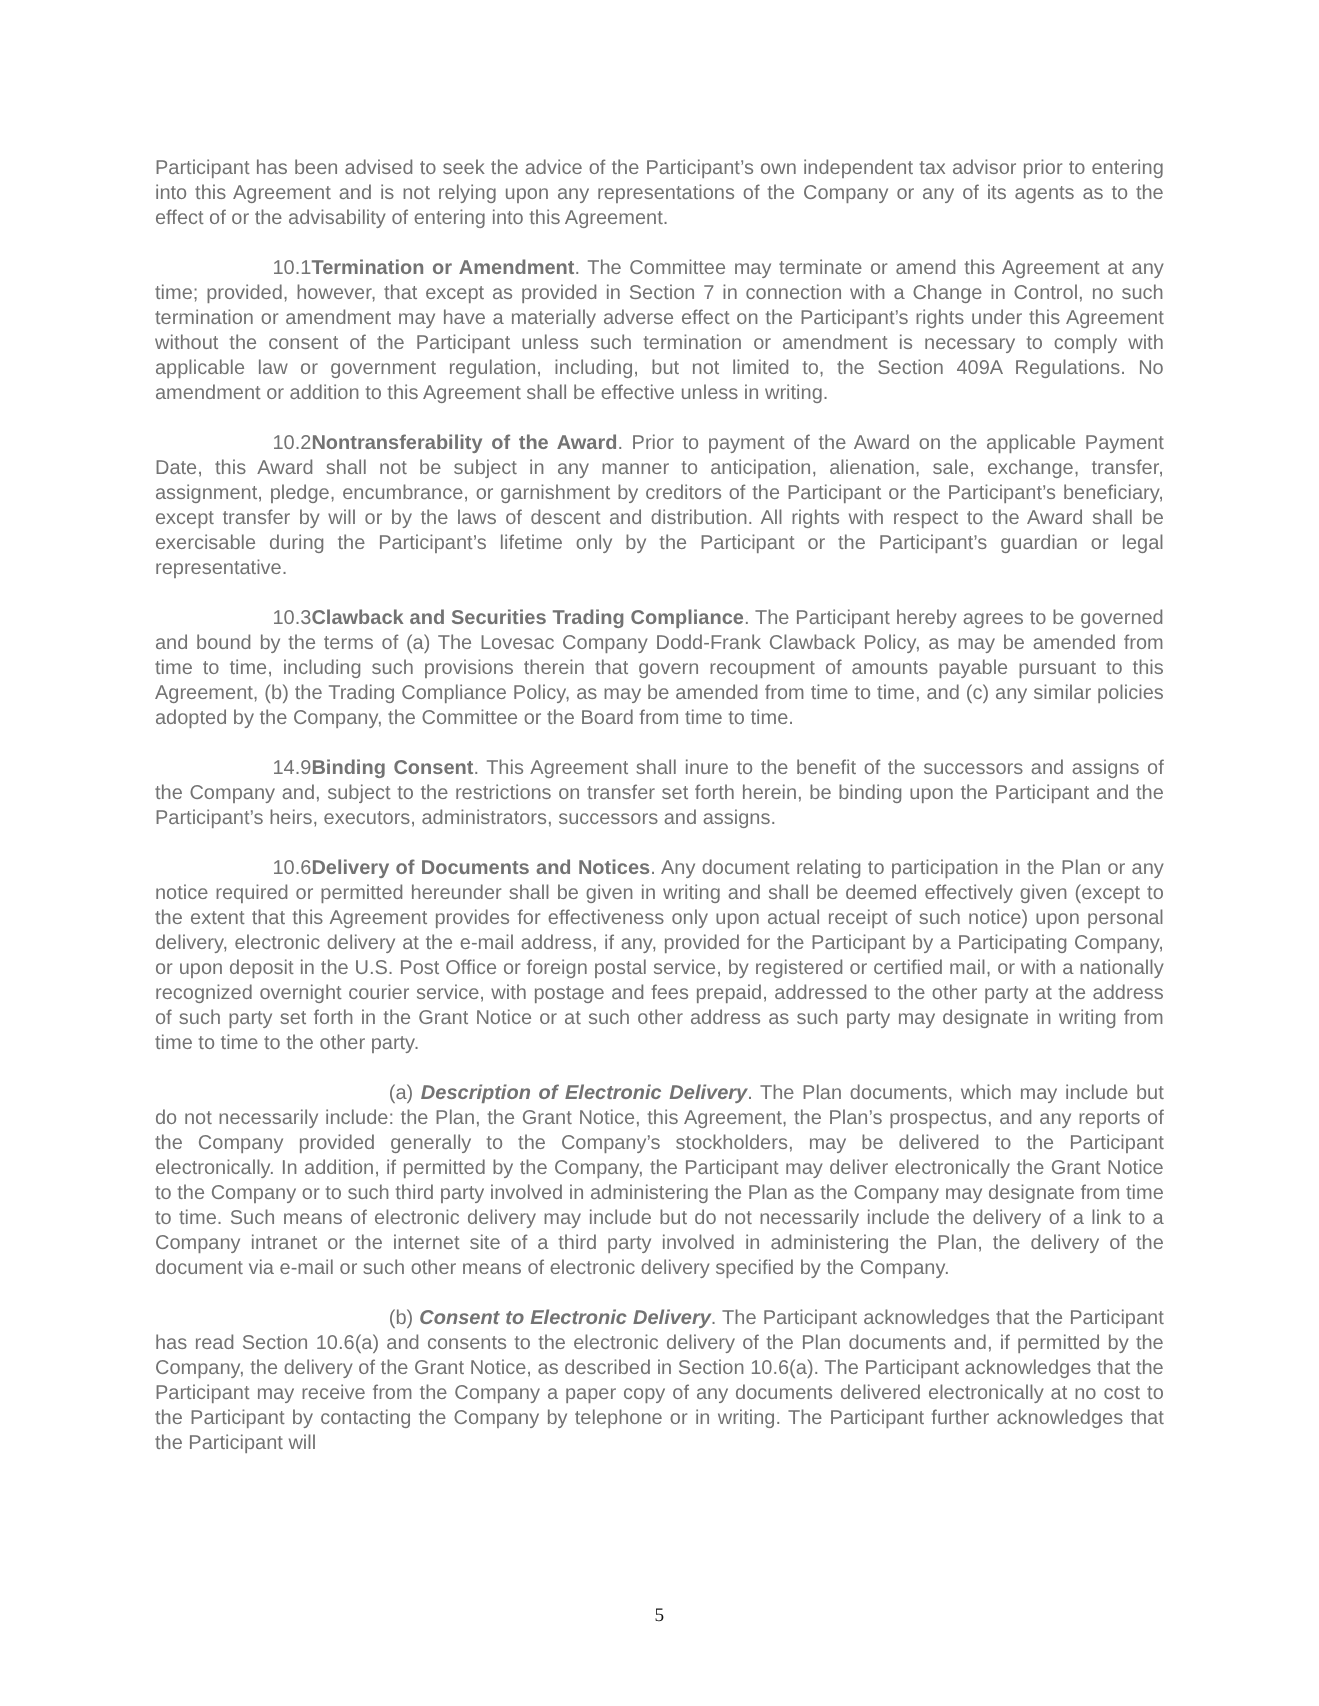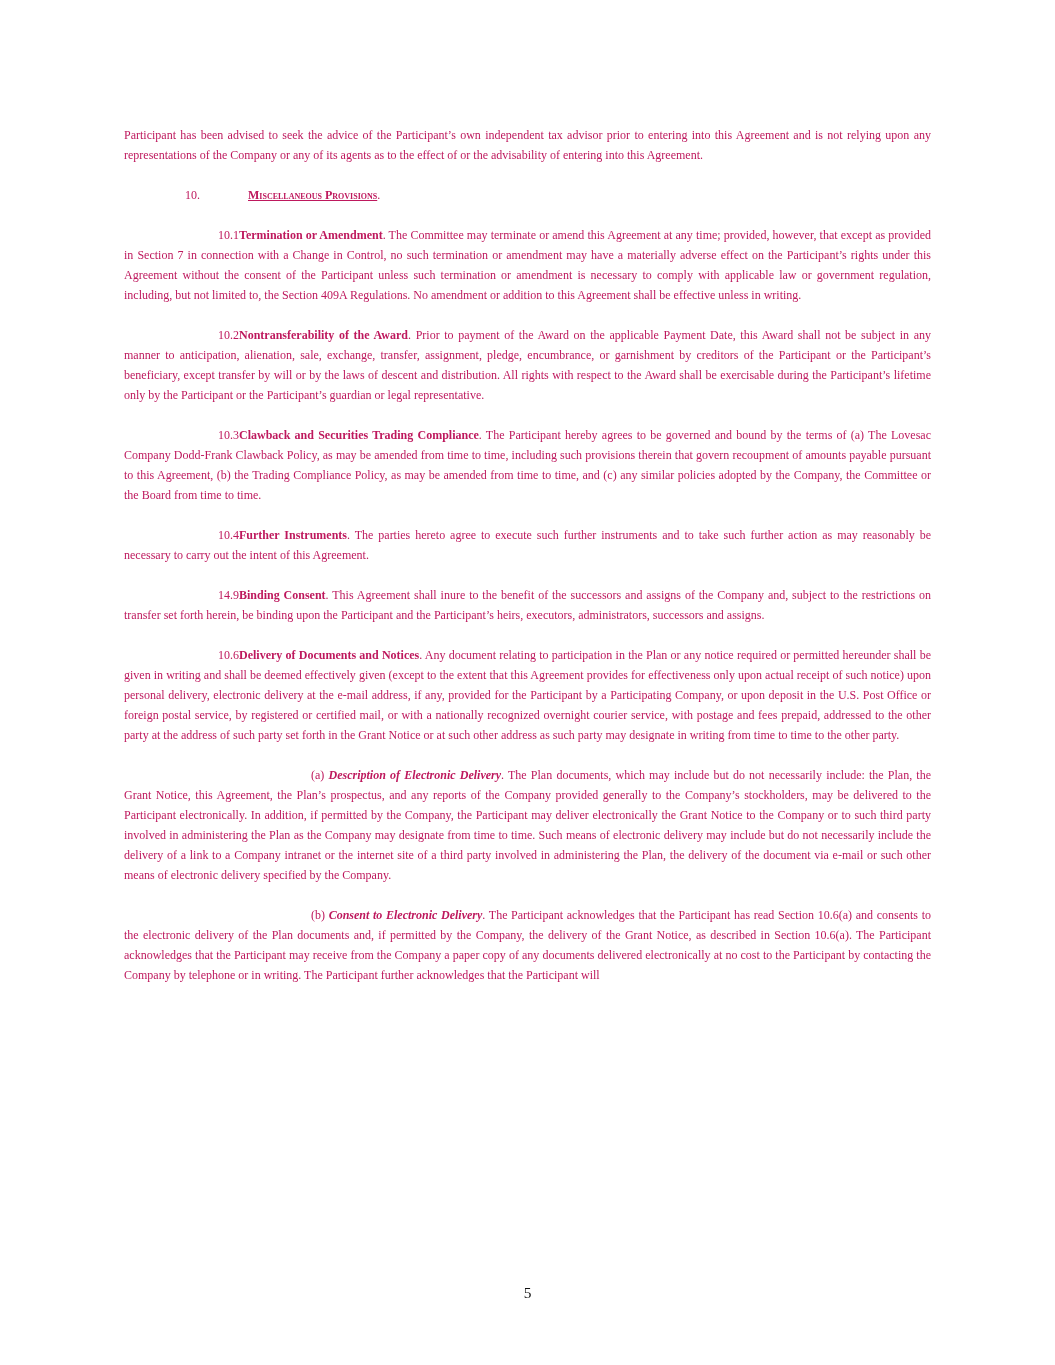--- a/index.html
+++ b/index.html
@@ -1,20 +1,20 @@
 <!DOCTYPE html>
 <html><head>
 <meta charset="utf-8">
 <style>
   html, body { margin: 0; padding: 0; background: #ffffff; }
   body { width: 1055px; height: 1365px; position: relative; overflow: hidden; }
   .page {
     position: absolute; left: 124px; top: 125px; width: 807px;
-    font-family: Liberation Serif, serif;
-    font-size: 12px; line-height: 20px; color: #be185d;
+    font-family: Liberation Sans, sans-serif;
+    font-size: 16px; line-height: 20px; color: #737373;
   }
   p { margin: 0 0 20px 0; text-align: justify; }
   .ind1 { text-indent: 94px; }
   .ind2 { text-indent: 187px; }
   .heading { margin: 0 0 20px 0; display: flex; }
   .heading .num { width: 124px; padding-left: 61px; box-sizing: border-box; }
   .heading .title { text-decoration: underline; font-weight: bold; font-variant: small-caps; }
   b { font-weight: bold; }
   .bi { font-weight: bold; font-style: italic; }
   .page-num {
@@ -22,32 +22,27 @@
     font-family: "Liberation Serif", "DejaVu Serif", serif; font-size: 15.4px; color: #111;
   }
 </style>
 </head>
 <body>
 
 <div class="page">
 
   <p>Participant has been advised to seek the advice of the Participant’s own independent tax advisor prior to entering into this Agreement and is not relying upon any representations of the Company or any of its agents as to the effect of or the advisability of entering into this Agreement.</p>
 
-  <div class="heading">
-    <span class="num">10.</span>
-    <span><span class="title">Miscellaneous Provisions</span><span>.</span></span>
-  </div>
 
   <p class="ind1"><span>10.1</span><b>Termination or Amendment</b><span>.  The Committee may terminate or amend this Agreement at any time; provided, however, that except as provided in Section 7 in connection with a Change in Control, no such termination or amendment may have a materially adverse effect on the Participant’s rights under this Agreement without the consent of the Participant unless such termination or amendment is necessary to comply with applicable law or government regulation, including, but not limited to, the Section 409A Regulations. No amendment or addition to this Agreement shall be effective unless in writing.</span></p>
 
   <p class="ind1"><span>10.2</span><b>Nontransferability of the Award</b><span>.  Prior to payment of the Award on the applicable Payment Date, this Award shall not be subject in any manner to anticipation, alienation, sale, exchange, transfer, assignment, pledge, encumbrance, or garnishment by creditors of the Participant or the Participant’s beneficiary, except transfer by will or by the laws of descent and distribution. All rights with respect to the Award shall be exercisable during the Participant’s lifetime only by the Participant or the Participant’s guardian or legal representative.</span></p>
 
   <p class="ind1"><span>10.3</span><b>Clawback and Securities Trading Compliance</b><span>.  The Participant hereby agrees to be governed and bound by the terms of (a) The Lovesac Company Dodd-Frank Clawback Policy, as may be amended from time to time, including such provisions therein that govern recoupment of amounts payable pursuant to this Agreement, (b) the Trading Compliance Policy, as may be amended from time to time, and (c) any similar policies adopted by the Company, the Committee or the Board from time to time.</span></p>
 
-  <p class="ind1"><span>10.4</span><b>Further Instruments</b><span>.  The parties hereto agree to execute such further instruments and to take such further action as may reasonably be necessary to carry out the intent of this Agreement.</span></p>
 
   <p class="ind1"><span>14.9</span><b>Binding Consent</b><span>.  This Agreement shall inure to the benefit of the successors and assigns of the Company and, subject to the restrictions on transfer set forth herein, be binding upon the Participant and the Participant’s heirs, executors, administrators, successors and assigns.</span></p>
 
   <p class="ind1"><span>10.6</span><b>Delivery of Documents and Notices</b><span>.  Any document relating to participation in the Plan or any notice required or permitted hereunder shall be given in writing and shall be deemed effectively given (except to the extent that this Agreement provides for effectiveness only upon actual receipt of such notice) upon personal delivery, electronic delivery at the e-mail address, if any, provided for the Participant by a Participating Company, or upon deposit in the U.S. Post Office or foreign postal service, by registered or certified mail, or with a nationally recognized overnight courier service, with postage and fees prepaid, addressed to the other party at the address of such party set forth in the Grant Notice or at such other address as such party may designate in writing from time to time to the other party.</span></p>
 
   <p class="ind2"><span>(a) </span><span class="bi">Description of Electronic Delivery</span><span>.  The Plan documents, which may include but do not necessarily include: the Plan, the Grant Notice, this Agreement, the Plan’s prospectus, and any reports of the Company provided generally to the Company’s stockholders, may be delivered to the Participant electronically. In addition, if permitted by the Company, the Participant may deliver electronically the Grant Notice to the Company or to such third party involved in administering the Plan as the Company may designate from time to time. Such means of electronic delivery may include but do not necessarily include the delivery of a link to a Company intranet or the internet site of a third party involved in administering the Plan, the delivery of the document via e-mail or such other means of electronic delivery specified by the Company.</span></p>
 
   <p class="ind2"><span>(b) </span><span class="bi">Consent to Electronic Delivery</span><span>.  The Participant acknowledges that the Participant has read Section 10.6(a) and consents to the electronic delivery of the Plan documents and, if permitted by the Company, the delivery of the Grant Notice, as described in Section 10.6(a). The Participant acknowledges that the Participant may receive from the Company a paper copy of any documents delivered electronically at no cost to the Participant by contacting the Company by telephone or in writing. The Participant further acknowledges that the Participant will</span></p>
 
 </div>

